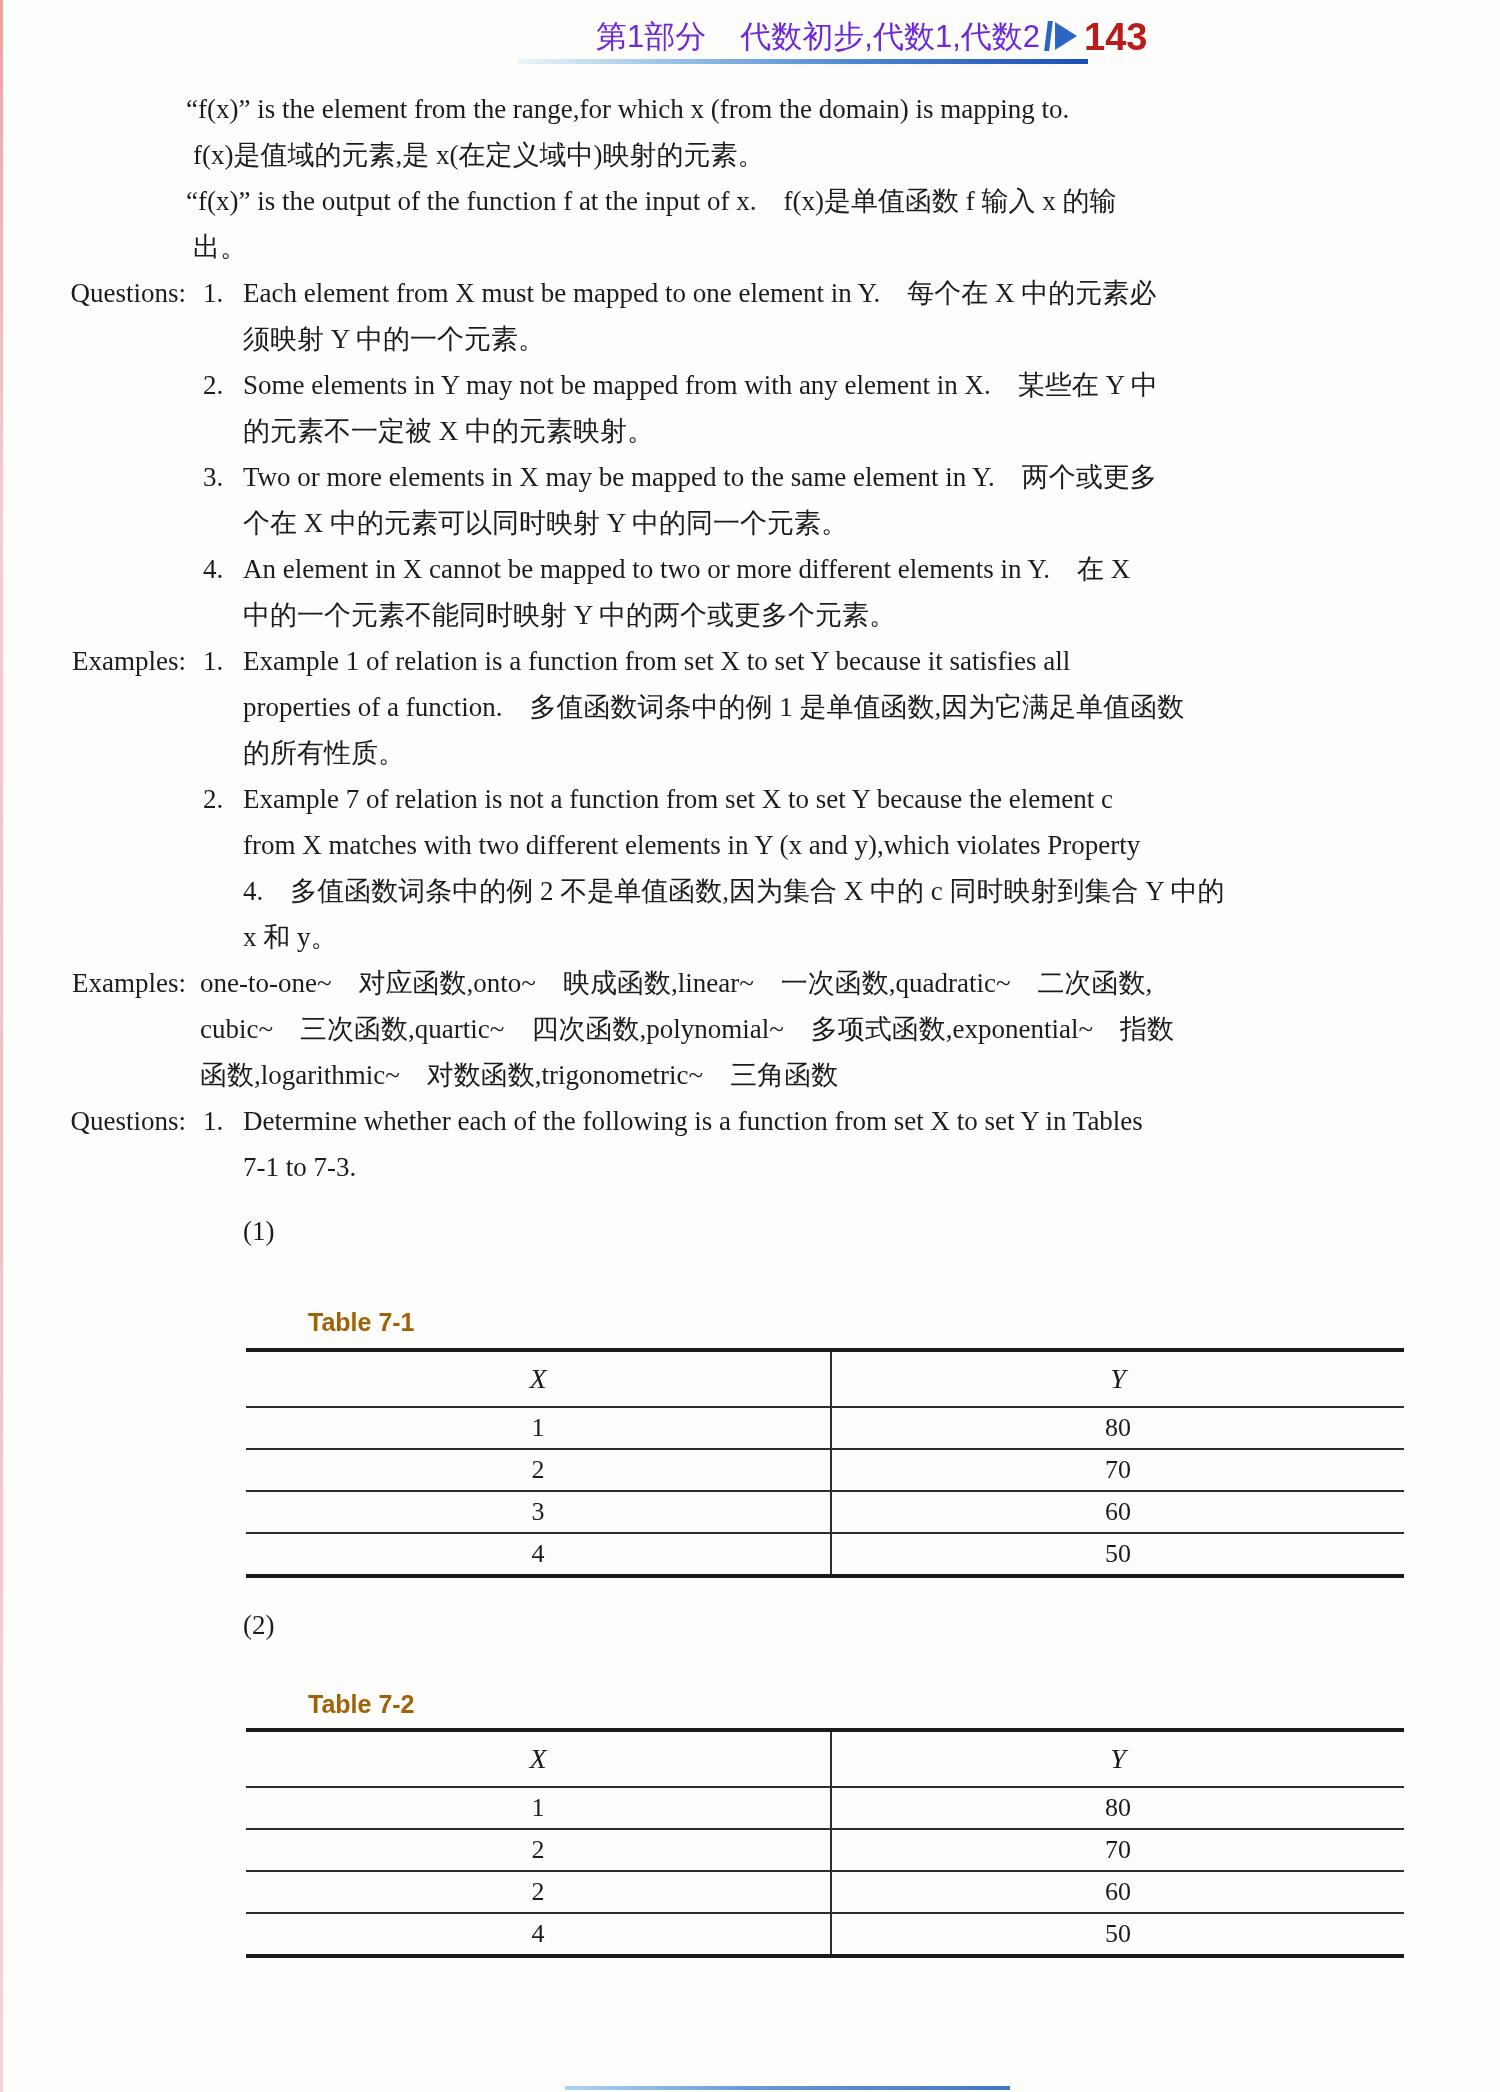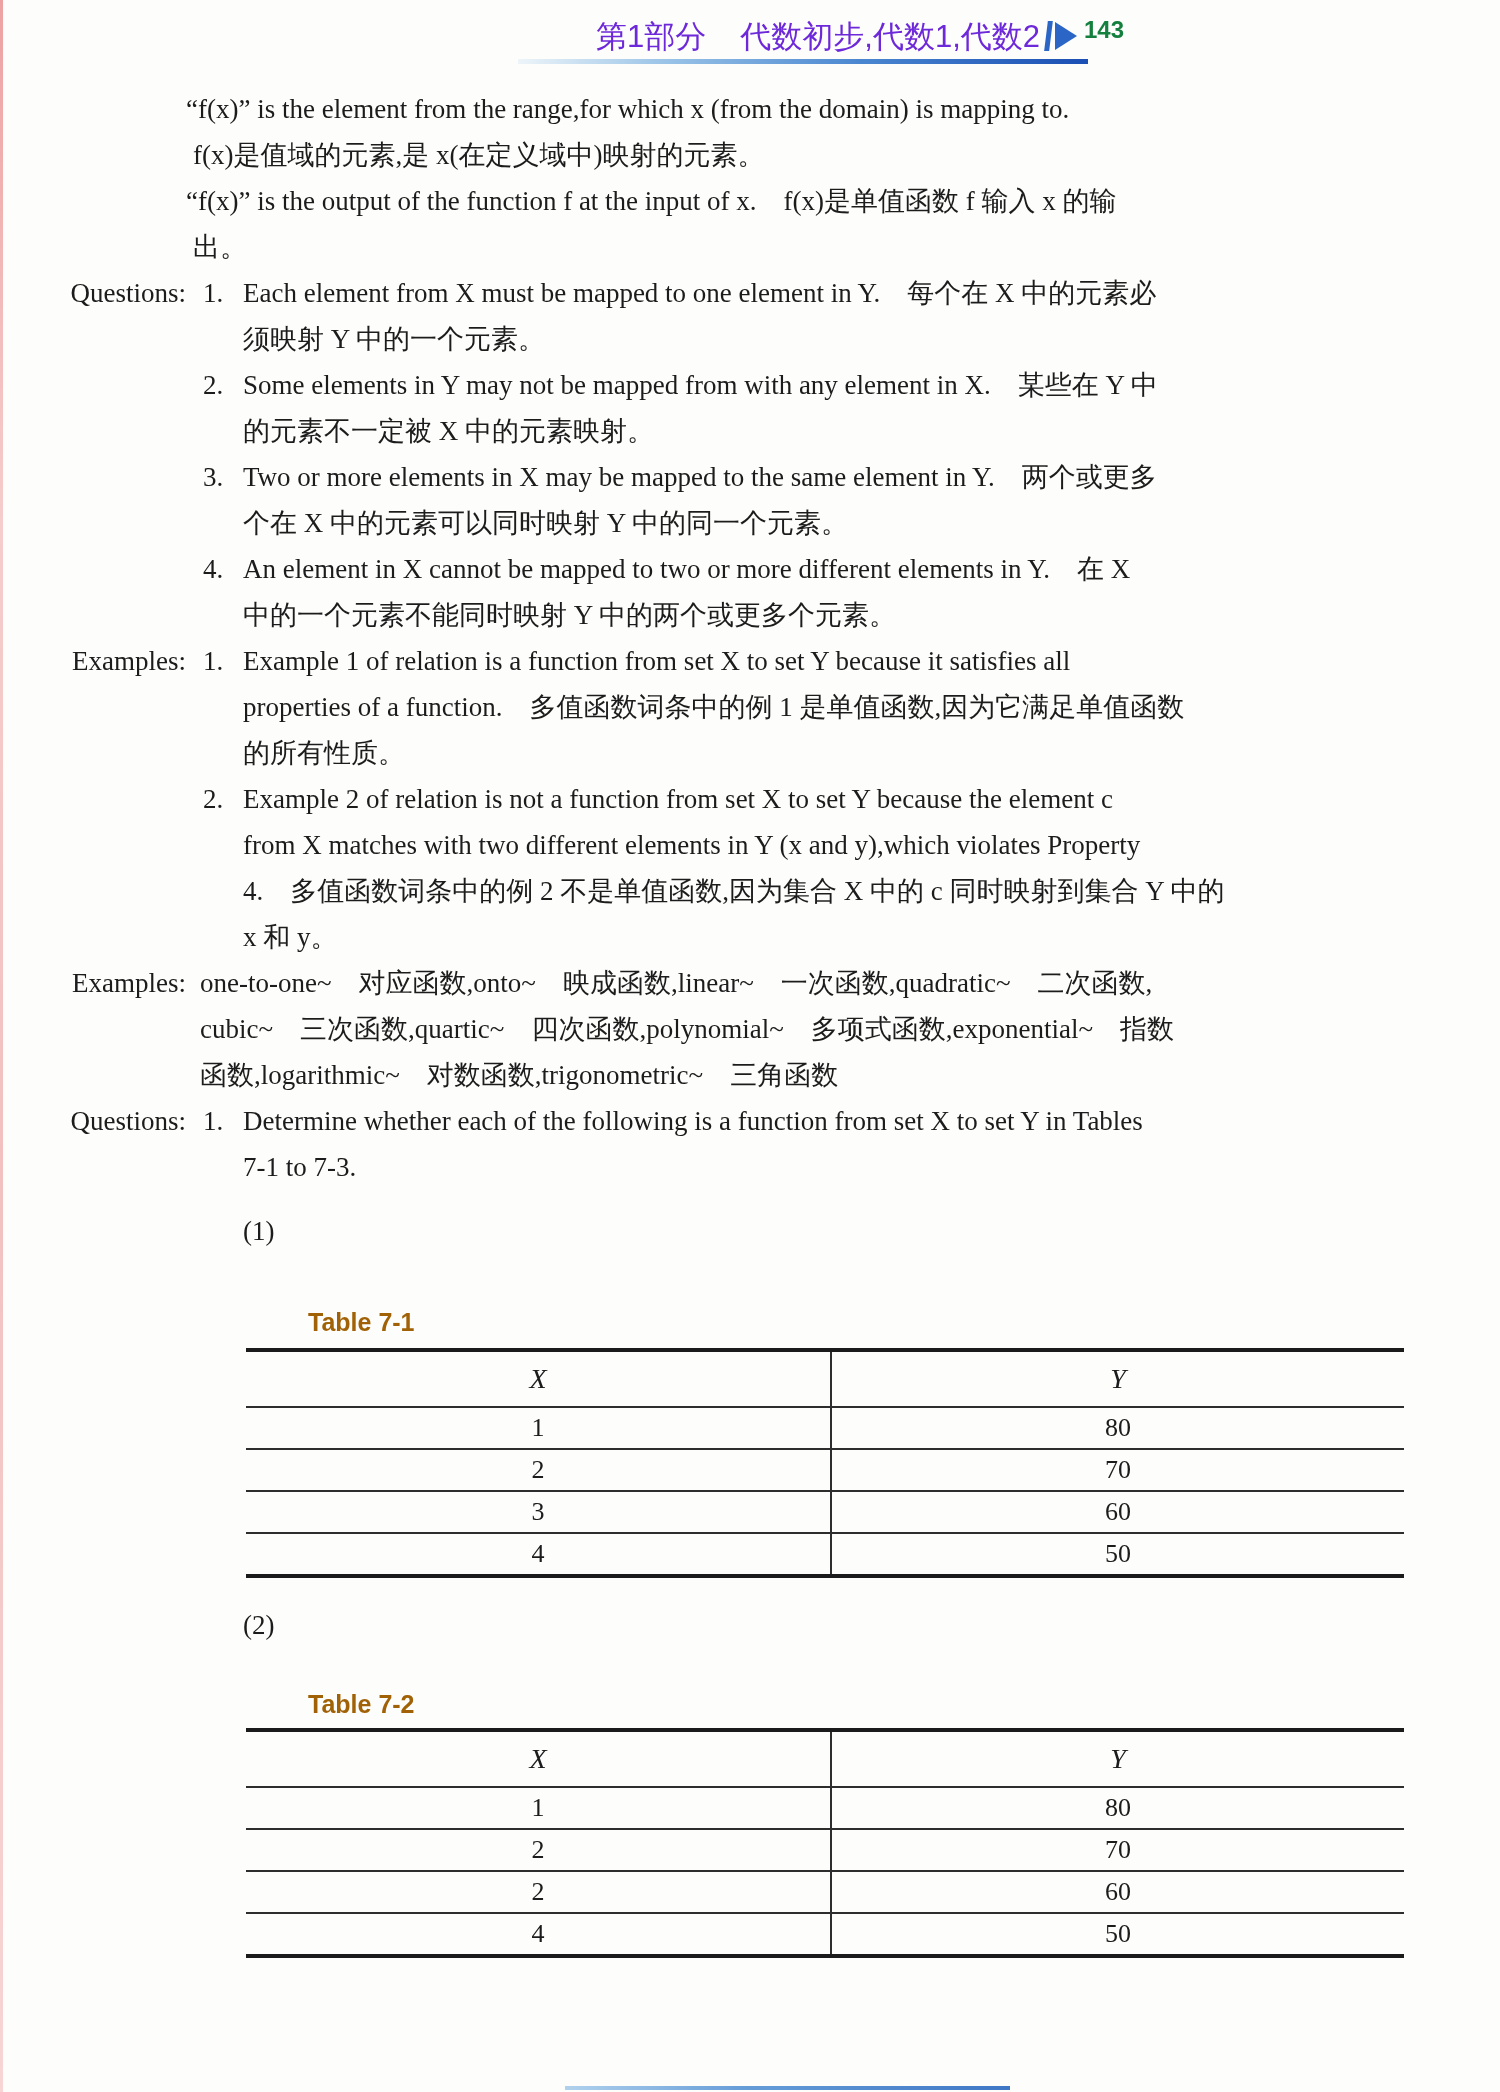--- a/index.html
+++ b/index.html
@@ -17,21 +17,21 @@
                color:#6d28d9; white-space:nowrap; }
   .hdr-title .gap { display:inline-block; width:34px; }
   .hdr-arrow { position:absolute; left:1046px; top:20px; height:32px; display:flex; align-items:center; }
   .hdr-arrow .bar { display:inline-block; width:5px; height:30px; background:#2b66c6;
                     transform:skewX(-7deg); margin-right:4px; }
   .hdr-arrow .tri { display:inline-block; width:0; height:0;
                     border-left:22px solid #2b66c6; border-top:14px solid transparent;
                     border-bottom:14px solid transparent; }
   .hdr-num { position:absolute; left:1084px; top:16px;
              font-family:"Liberation Sans","DejaVu Sans",sans-serif; font-weight:bold;
-             font-size:24px; color:#15803d; }
+             font-size:38px; color:#b91c1c; }
   .hdr-rule { position:absolute; left:518px; top:59px; width:570px; height:5px;
               background:linear-gradient(90deg,rgba(190,220,242,0.25) 0%,#9cc5e8 25%,#4a86d0 60%,#1b4fb4 100%); }
 
   
   .doc { position:absolute; left:0; top:86px; width:1440px; font-size:27px;margin-left:36px; }
   .ln { height:46px; line-height:46px; white-space:nowrap; }
   .row { display:flex; }
   .c-label { flex:0 0 150px; text-align:right; }
   .c-num   { flex:0 0 57px; padding-left:17px; box-sizing:border-box; }
   .c-text  { flex:1 1 auto; }
@@ -111,21 +111,21 @@
   <div class="ln row">
     <span class="c-label">Examples:</span>
     <span class="c-num">1.</span>
     <span class="c-text">Example 1 of relation is a function from set X to set Y because it satisfies all</span>
   </div>
   <div class="ln ind-c">properties of a function.　多值函数词条中的例 1 是单值函数,因为它满足单值函数</div>
   <div class="ln ind-c">的所有性质。</div>
   <div class="ln row">
     <span class="c-label"></span>
     <span class="c-num">2.</span>
-    <span class="c-text">Example 2 of relation is not a function from set X to set Y because the element c</span>
+    <span class="c-text">Example 7 of relation is not a function from set X to set Y because the element c</span>
   </div>
   <div class="ln ind-c">from X matches with two different elements in Y (x and y),which violates Property</div>
   <div class="ln ind-c">4.　多值函数词条中的例 2 不是单值函数,因为集合 X 中的 c 同时映射到集合 Y 中的</div>
   <div class="ln ind-c">x 和 y。</div>
 
   <div class="ln row">
     <span class="c-label">Examples:</span>
     <span class="txt-phr">one-to-one~　对应函数,onto~　映成函数,linear~　一次函数,quadratic~　二次函数,</span>
   </div>
   <div class="ln ind-d">cubic~　三次函数,quartic~　四次函数,polynomial~　多项式函数,exponential~　指数</div>

